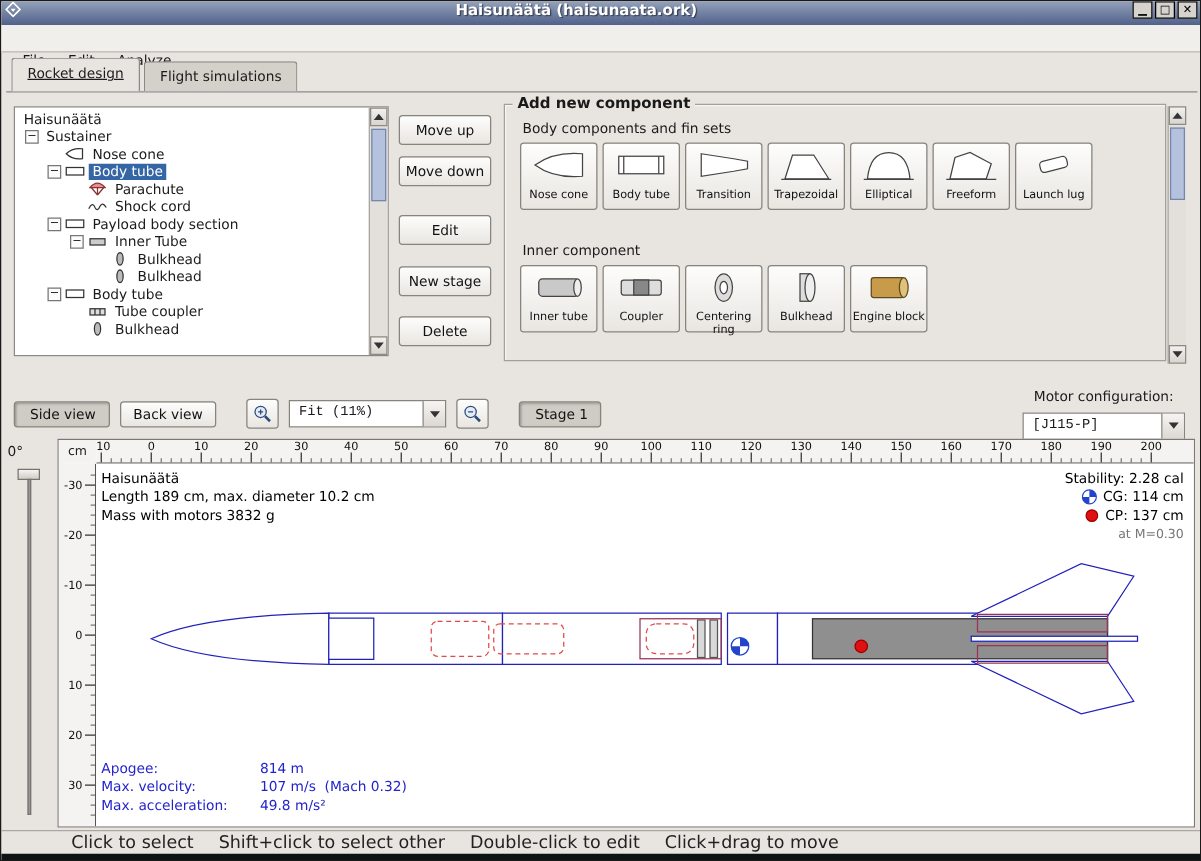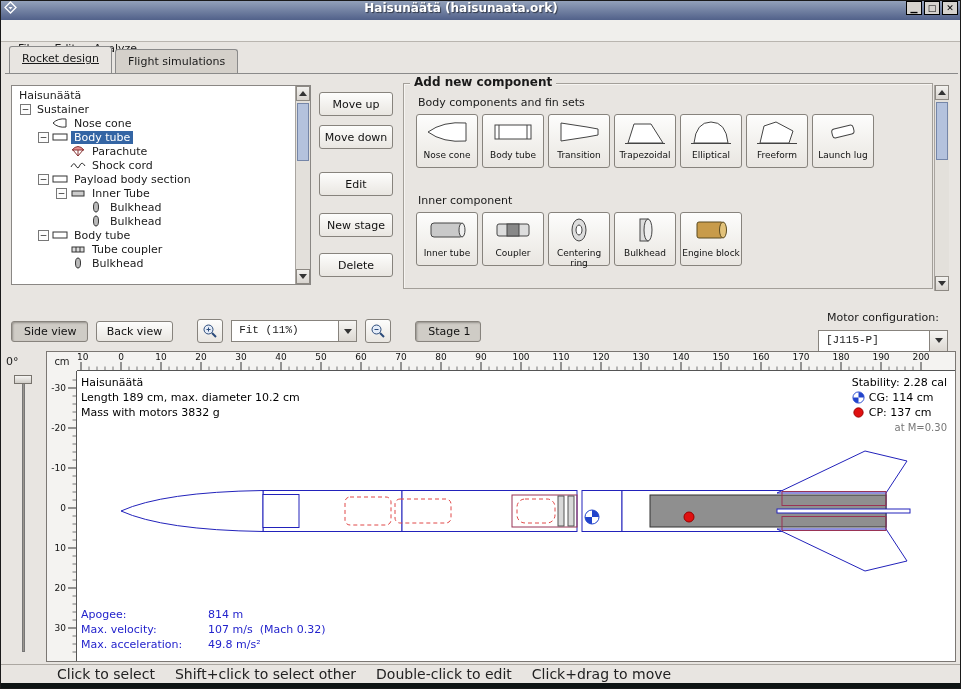--- a/index.html
+++ b/index.html
@@ -82,21 +82,21 @@
     border:1px solid #77736d;}
   .canvas-frame{position:absolute;left:45px;top:0;width:910px;height:311px;border:1px solid #7b7773;background:#fff;}
   .ruler-corner{position:absolute;left:0;top:0;width:30px;height:19px;background:#f4f3f1;
     font-size:10px;color:#222;display:flex;align-items:center;justify-content:center;}
   .h-ruler{position:absolute;left:30px;top:0;width:878px;height:19px;background:#f4f3f1;}
   .v-ruler{position:absolute;left:0;top:19px;width:30px;height:290px;background:#f4f3f1;}
   .canvas-content{position:absolute;left:30px;top:19px;width:878px;height:290px;background:#fff;overflow:hidden;}
   .rocket-svg{position:absolute;left:0;top:0;}
   .rocket-info{position:absolute;left:4px;top:4px;line-height:15px;color:#000;}
   .stability-block{position:absolute;right:8px;top:4px;text-align:right;line-height:15px;color:#000;}
-  .stab-row{display:flex;align-items:center;gap:4px;}
+  .stab-row{display:flex;justify-content:flex-end;align-items:center;gap:4px;}
   .mach-note{color:#777;font-size:10px;}
   .flight-stats{position:absolute;left:4px;top:236px;line-height:15px;color:#2323cc;}
   .fs-row{display:flex;}
   .fs-label{width:104px;}
   .fs-value{white-space:pre;margin-left:23px;}
   
   .statusbar{position:absolute;left:0;top:663px;width:100%;height:19px;border-top:1px solid #aba7a1;
     display:flex;align-items:center;padding-left:56px;gap:20px;}
   .status-item{font-size:14px;font-weight:normal;color:#222;}
   .bottom-strip{position:absolute;left:0;top:682px;width:100%;height:7px;background:#0d1313;}

